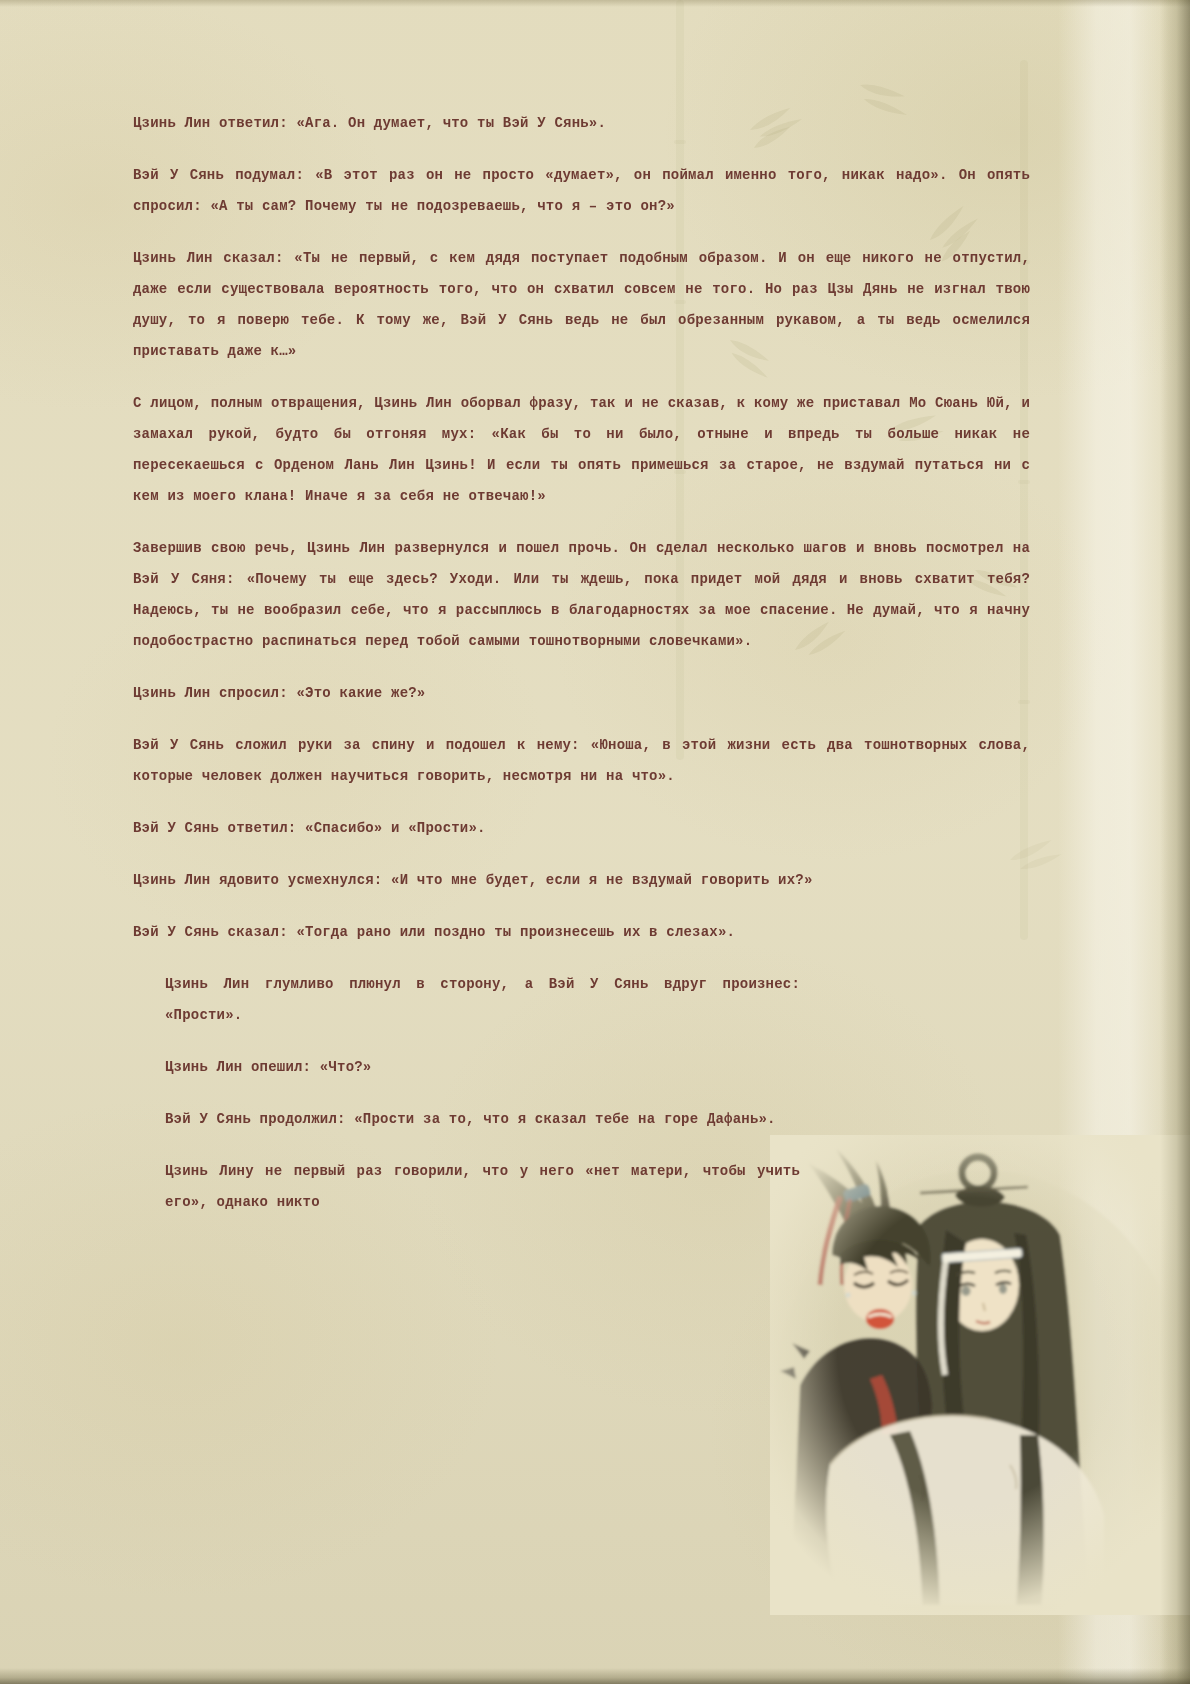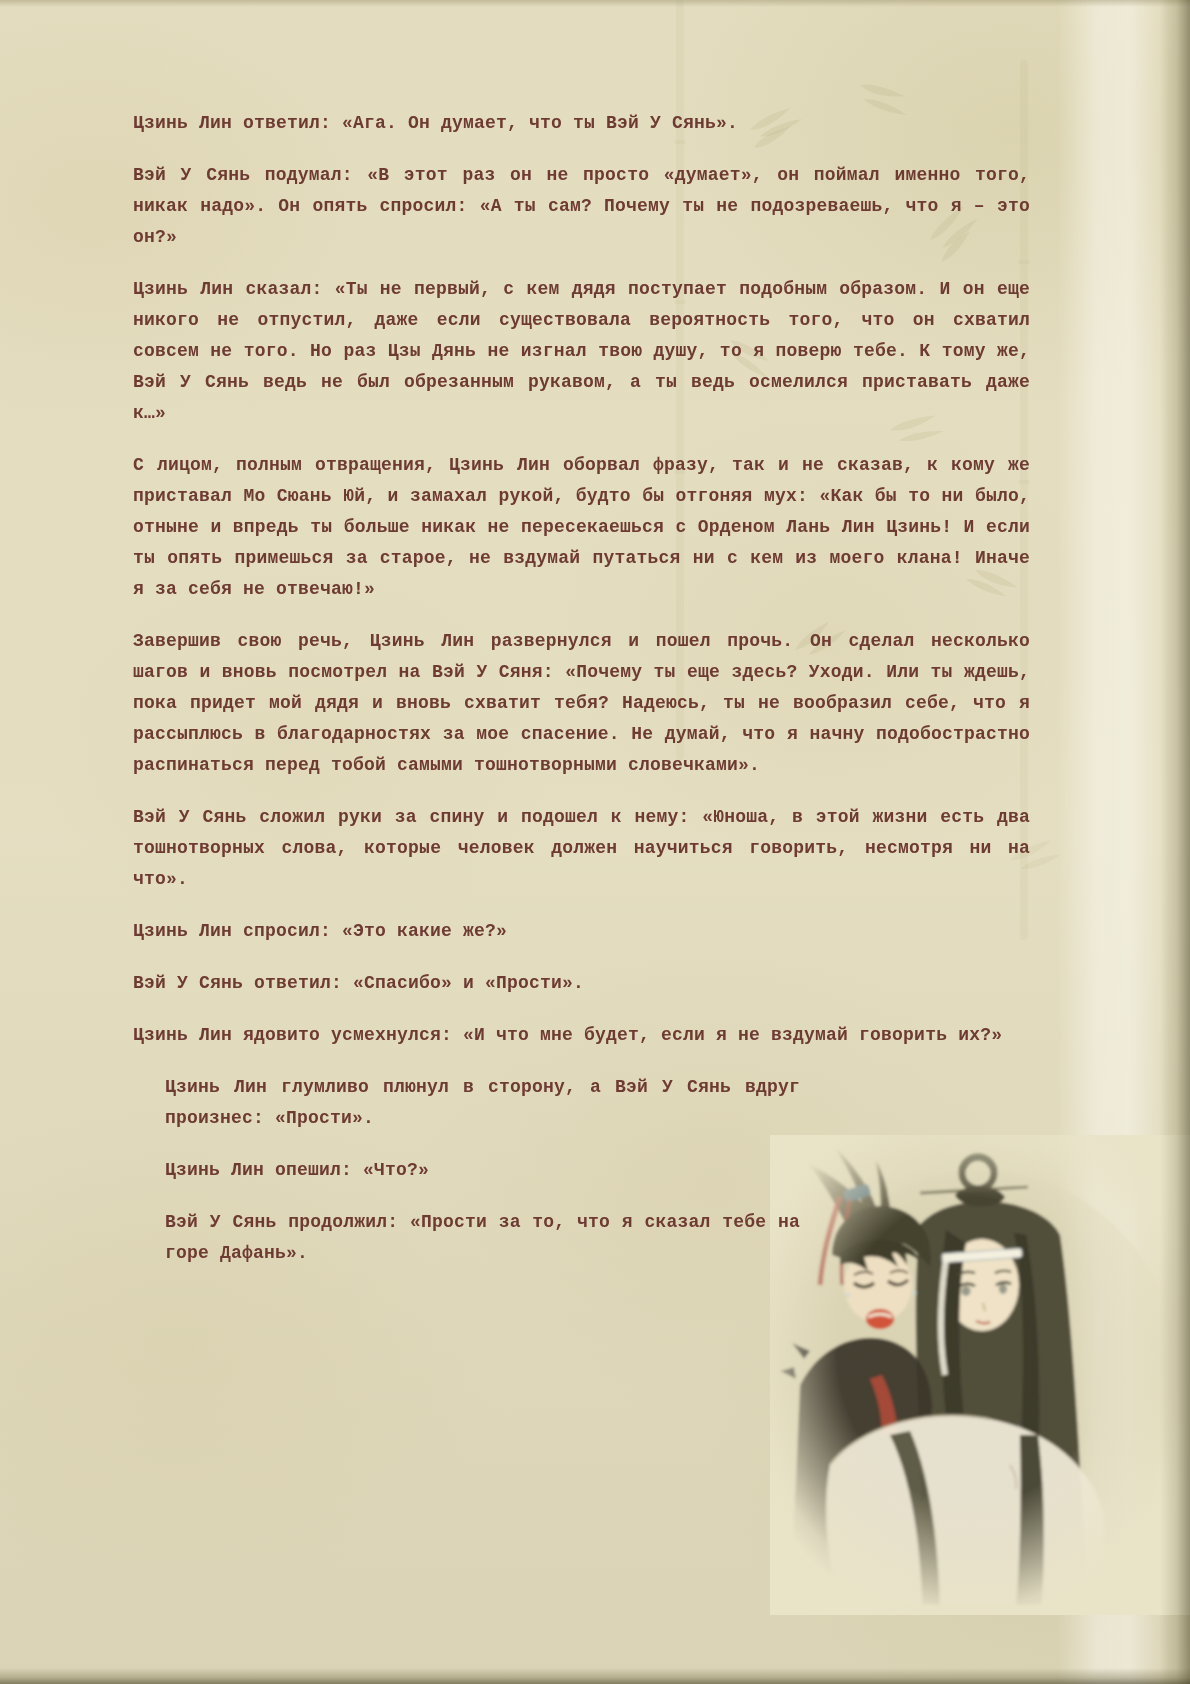--- a/index.html
+++ b/index.html
@@ -25,21 +25,21 @@
       linear-gradient(to bottom, rgba(175,160,105,0.10), rgba(150,138,88,0.06) 50%, rgba(140,128,80,0.16));
   }
   .bamboo{position:absolute;left:580px;top:0;width:610px;height:1150px;z-index:1;opacity:.55;pointer-events:none;}
   .band-light{
     position:absolute;left:1058px;top:0;width:110px;height:100%;z-index:2;pointer-events:none;
     background:linear-gradient(to right, rgba(250,248,238,0) 0%, rgba(251,249,240,0.5) 35%, rgba(251,249,240,0.55) 65%, rgba(235,230,210,0) 100%);
   }
   .illustration{position:absolute;left:770px;top:1135px;width:420px;height:480px;z-index:3;}
   .text-block{
     position:absolute;left:133px;top:108px;width:897px;z-index:4;
-    font-size:18px;line-height:31px;font-weight:bold;
+    font-size:14px;line-height:31px;font-weight:bold;
     color:#6e3b33;
     text-align:justify;
     letter-spacing:0.2px;
   }
   .text-block p{margin:0 0 21px 0;}
   .text-block p.narrow{width:635px;margin-left:32px;}
   .edge{position:absolute;z-index:5;pointer-events:none;}
   .edge-right{right:0;top:0;width:30px;height:100%;
     background:linear-gradient(to right, rgba(105,100,60,0) 0%, rgba(105,100,60,0.22) 55%, rgba(70,65,35,0.5) 100%);}
   .edge-bottom{left:0;bottom:0;width:100%;height:16px;
@@ -171,25 +171,27 @@
     </g>
     <rect x="0" y="0" width="420" height="480" fill="url(#fadeIl)"></rect>
   </svg>
 
   <div class="text-block">
     <p>Цзинь Лин ответил: «Ага. Он думает, что ты Вэй У Сянь».</p>
     <p>Вэй У Сянь подумал: «В этот раз он не просто «думает», он поймал именно того, никак надо». Он опять спросил: «А ты сам? Почему ты не подозреваешь, что я – это он?»</p>
     <p>Цзинь Лин сказал: «Ты не первый, с кем дядя поступает подобным образом. И он еще никого не отпустил, даже если существовала вероятность того, что он схватил совсем не того. Но раз Цзы Дянь не изгнал твою душу, то я поверю тебе. К тому же, Вэй У Сянь ведь не был обрезанным рукавом, а ты ведь осмелился приставать даже к…»</p>
     <p>С лицом, полным отвращения, Цзинь Лин оборвал фразу, так и не сказав, к кому же приставал Мо Сюань Юй, и замахал рукой, будто бы отгоняя мух: «Как бы то ни было, отныне и впредь ты больше никак не пересекаешься с Орденом Лань Лин Цзинь! И если ты опять примешься за старое, не вздумай путаться ни с кем из моего клана! Иначе я за себя не отвечаю!»</p>
     <p>Завершив свою речь, Цзинь Лин развернулся и пошел прочь. Он сделал несколько шагов и вновь посмотрел на Вэй У Сяня: «Почему ты еще здесь? Уходи. Или ты ждешь, пока придет мой дядя и вновь схватит тебя? Надеюсь, ты не вообразил себе, что я рассыплюсь в благодарностях за мое спасение. Не думай, что я начну подобострастно распинаться перед тобой самыми тошнотворными словечками».</p>
+    <p>Цзинь Лин спросил: «Это какие же?»</p>
     <p>Вэй У Сянь сложил руки за спину и подошел к нему: «Юноша, в этой жизни есть два тошнотворных слова, которые человек должен научиться говорить, несмотря ни на что».</p>
-    <p>Цзинь Лин спросил: «Это какие же?»</p>
     <p>Вэй У Сянь ответил: «Спасибо» и «Прости».</p>
     <p>Цзинь Лин ядовито усмехнулся: «И что мне будет, если я не вздумай говорить их?»</p>
+    <p>Вэй У Сянь сказал: «Тогда рано или поздно ты произнесешь их в слезах».</p>
     <p class="narrow">Цзинь Лин глумливо плюнул в сторону, а Вэй У Сянь вдруг произнес: «Прости».</p>
     <p class="narrow">Цзинь Лин опешил: «Что?»</p>
     <p class="narrow">Вэй У Сянь продолжил: «Прости за то, что я сказал тебе на горе Дафань».</p>
+    <p class="narrow">Цзинь Лину не первый раз говорили, что у него «нет матери, чтобы учить его», однако никто</p>
   </div>
 
   <div class="edge edge-top"></div>
   <div class="edge edge-right"></div>
   <div class="edge edge-bottom"></div>
 </div>
 
 </body></html>

